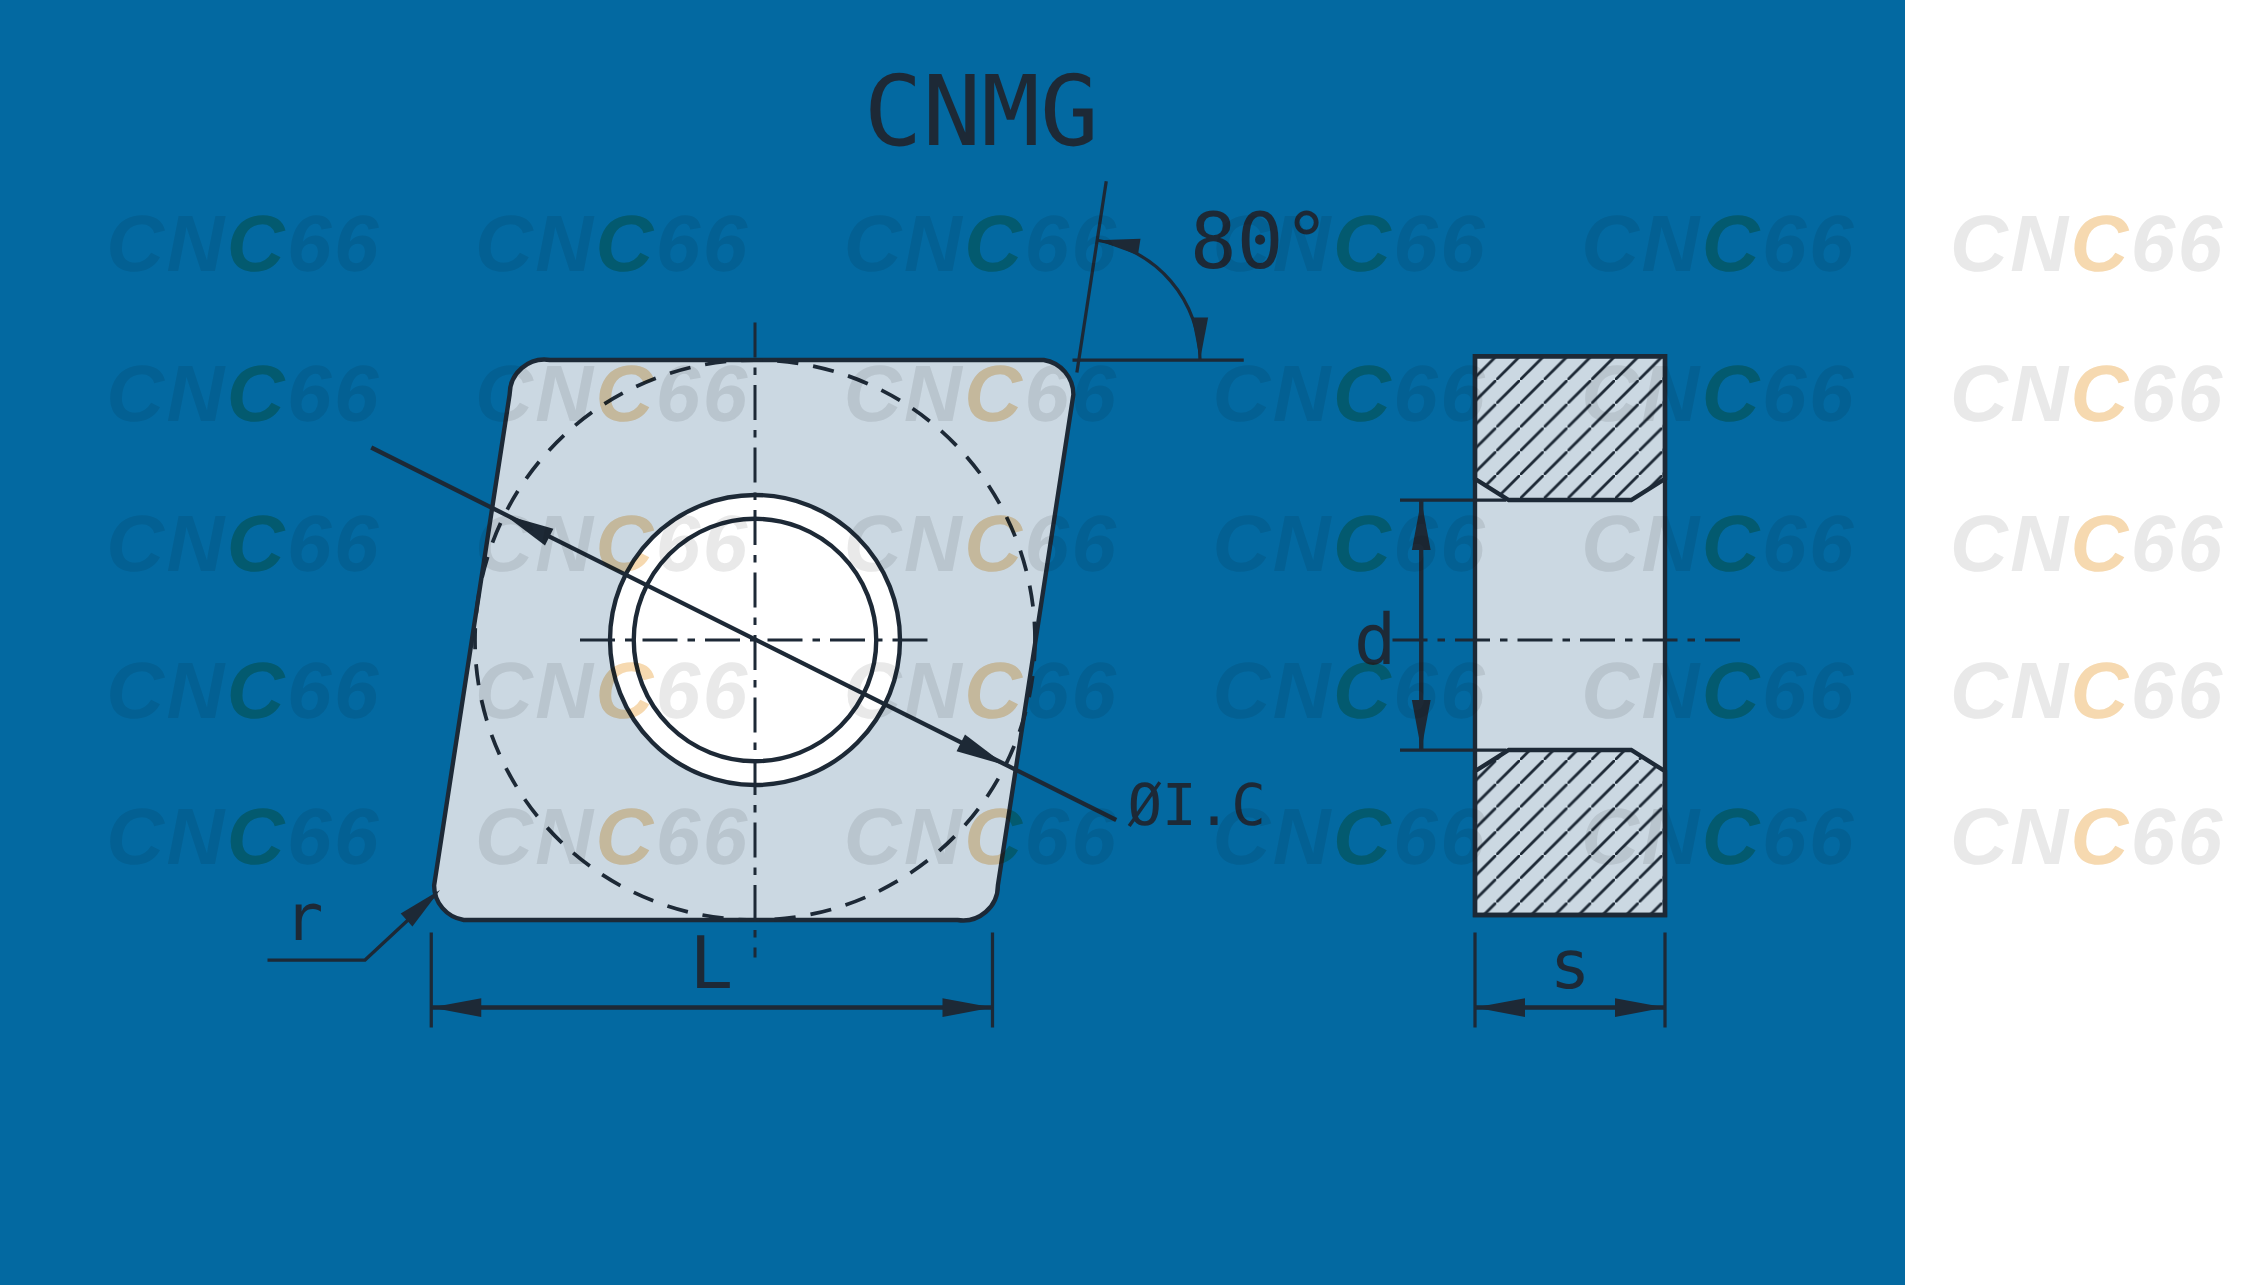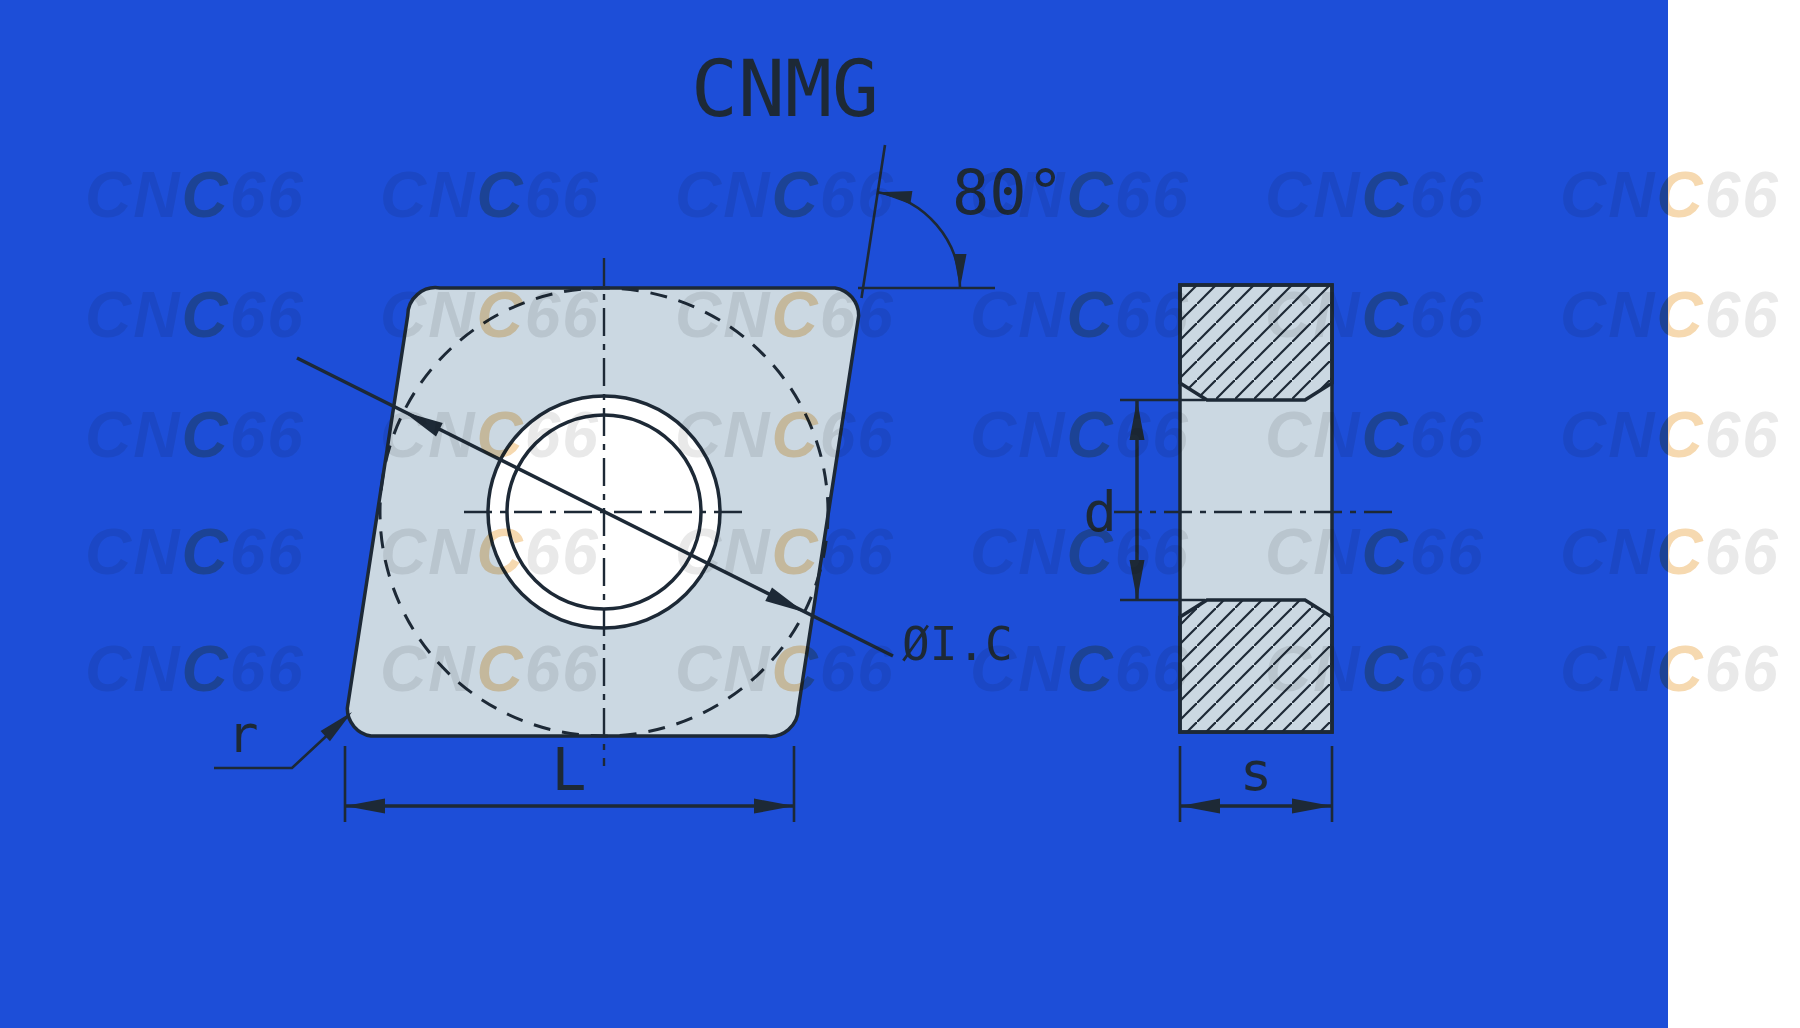--- a/index.html
+++ b/index.html
@@ -3,21 +3,21 @@
 <meta charset="utf-8">
 <style>
   html, body { margin: 0; padding: 0; }
   body {
     width: 1800px; height: 1028px;
     background: #ffffff;
     position: relative;
     overflow: hidden;
     font-family: "DejaVu Sans Mono", monospace;
   }
-  .canvas { position: absolute; inset: 0; width: 1668px; height: 1028px; background: #1d4ed8; }
+  .canvas { position: absolute; inset: 0; width: 1524px; height: 1028px; background: #0369a1; }
 
   svg.drawing { position: absolute; left: 0; top: 0; z-index: 1; }
 
   .watermark-layer {
     position: absolute; inset: 0; z-index: 2;
     pointer-events: none;
     mix-blend-mode: multiply;
   }
   .wm {
     position: absolute;

